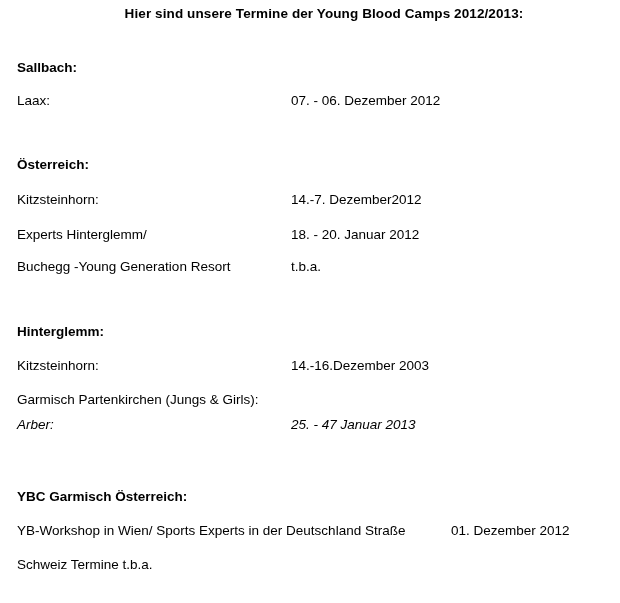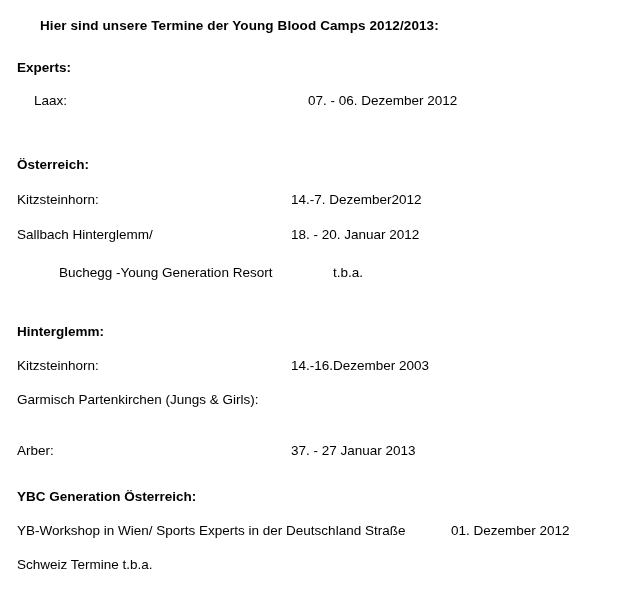--- a/index.html
+++ b/index.html
@@ -15,23 +15,24 @@
     position: relative;
     overflow: hidden;
   }
   .page {
     position: relative;
     width: 620px;
     height: 603px;
     box-sizing: border-box;
   }
   .doc-title {
+    text-align: center;
     font-weight: bold;
     font-size: 13.5px;
-    margin: 12px;
+    margin: 0;
     position: absolute;
     left: 0;
     right: 0;
     top: 6px;
     letter-spacing: 0.1px;
     padding-left: 28px;
   }
   .section-heading {
     position: absolute;
     font-weight: bold;
@@ -68,53 +69,53 @@
     white-space: nowrap;
   }
 </style>
 </head>
 <body>
 
 <div class="page">
 
   <div class="doc-title">Hier sind unsere Termine der Young Blood Camps 2012/2013:</div>
 
-  <div class="section-heading" style="top:60px;">Experts:</div>
-  <div class="row" style="top:93px;margin-left:17px;">
+  <div class="section-heading" style="top:60px;">Sallbach:</div>
+  <div class="row" style="top:93px;">
     <span class="label">Laax:</span>
     <span class="value">07. - 06. Dezember 2012</span>
   </div>
 
   <div class="section-heading" style="top:157px;">Österreich:</div>
   <div class="row" style="top:192px;">
     <span class="label">Kitzsteinhorn:</span>
     <span class="value">14.-7. Dezember2012</span>
   </div>
   <div class="row" style="top:227px;">
-    <span class="label">Sallbach Hinterglemm/</span>
+    <span class="label">Experts Hinterglemm/</span>
     <span class="value">18. - 20. Januar 2012</span>
   </div>
-  <div class="row" style="top:265px;margin-left:42px;">
+  <div class="row" style="top:259px;">
     <span class="label">Buchegg -Young Generation Resort</span>
     <span class="value">t.b.a.</span>
   </div>
 
   <div class="section-heading" style="top:324px;">Hinterglemm:</div>
   <div class="row" style="top:358px;">
     <span class="label">Kitzsteinhorn:</span>
     <span class="value">14.-16.Dezember 2003</span>
   </div>
   <div class="row" style="top:392px;text-decoration:underline;">
     <span class="label">Garmisch Partenkirchen (Jungs &amp; Girls):</span>
   </div>
-  <div class="row" style="top:443px;">
+  <div class="row" style="top:417px;font-style:italic;">
     <span class="label">Arber:</span>
-    <span class="value">37. - 27 Januar 2013</span>
+    <span class="value">25. - 47 Januar 2013</span>
   </div>
 
-  <div class="section-heading" style="top:489px;">YBC Generation Österreich:</div>
+  <div class="section-heading" style="top:489px;">YBC Garmisch Österreich:</div>
   <div class="row wide" style="top:523px;">
     <span class="label">YB-Workshop in Wien/ Sports Experts in der Deutschland Straße</span>
     <span class="value">01. Dezember 2012</span>
   </div>
   <div class="plain" style="top:557px;">Schweiz Termine t.b.a.</div>
 
 </div>
 
 </body></html>

